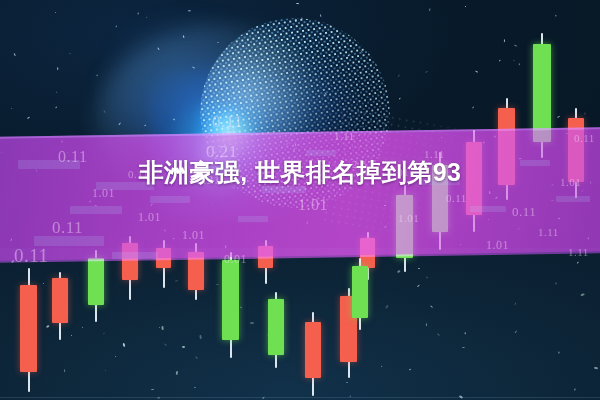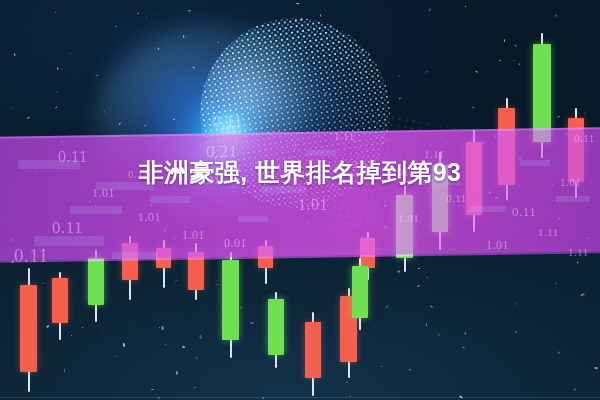--- a/index.html
+++ b/index.html
@@ -434,21 +434,21 @@
       <div class="num" style="left: 14px; top: 245px; font-size: 19px;">0.11</div>
       <div class="num" style="left: 58px; top: 148px; font-size: 16px;">0.11</div>
       <div class="num" style="left: 52px; top: 218px; font-size: 17px;">0.11</div>
       <div class="num" style="left: 92px; top: 186px; font-size: 12px;">1.01</div>
       <div class="num" style="left: 128px; top: 168px; font-size: 11px;">0.11</div>
       <div class="num" style="left: 138px; top: 210px; font-size: 12px;">1.01</div>
       <div class="num" style="left: 182px; top: 228px; font-size: 12px;">1.01</div>
       <div class="num" style="left: 212px; top: 112px; font-size: 17px;">0.11</div>
       <div class="num" style="left: 206px; top: 142px; font-size: 17px;">0.21</div>
       <div class="num" style="left: 196px; top: 172px; font-size: 13px;">0.21</div>
-      <div class="num" style="left: 224px; top: 236px; font-size: 12px;">0.01</div>
+      <div class="num" style="left: 224px; top: 252px; font-size: 12px;">0.01</div>
       <div class="num" style="left: 334px; top: 130px; font-size: 11px;">1.11</div>
       <div class="num" style="left: 352px; top: 158px; font-size: 11px;">2.67</div>
       <div class="num" style="left: 298px; top: 196px; font-size: 16px;">1.01</div>
       <div class="num" style="left: 388px; top: 166px; font-size: 11px;">1.01</div>
       <div class="num" style="left: 398px; top: 212px; font-size: 11px;">1.01</div>
       <div class="num" style="left: 424px; top: 148px; font-size: 11px;">1.11</div>
       <div class="num" style="left: 446px; top: 192px; font-size: 11px;">0.11</div>
       <div class="num" style="left: 512px; top: 204px; font-size: 13px;">0.11</div>
       <div class="num" style="left: 486px; top: 238px; font-size: 12px;">1.01</div>
       <div class="num" style="left: 538px; top: 226px; font-size: 11px;">1.11</div>

